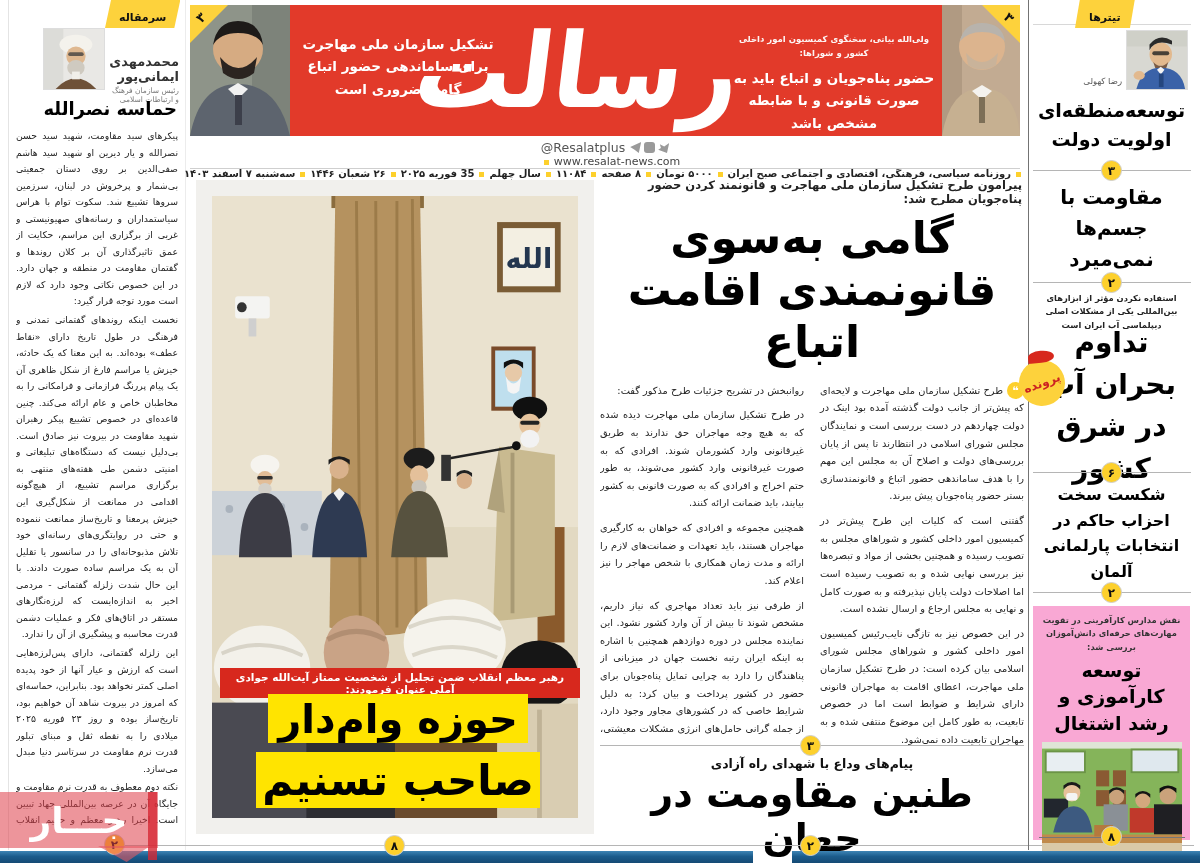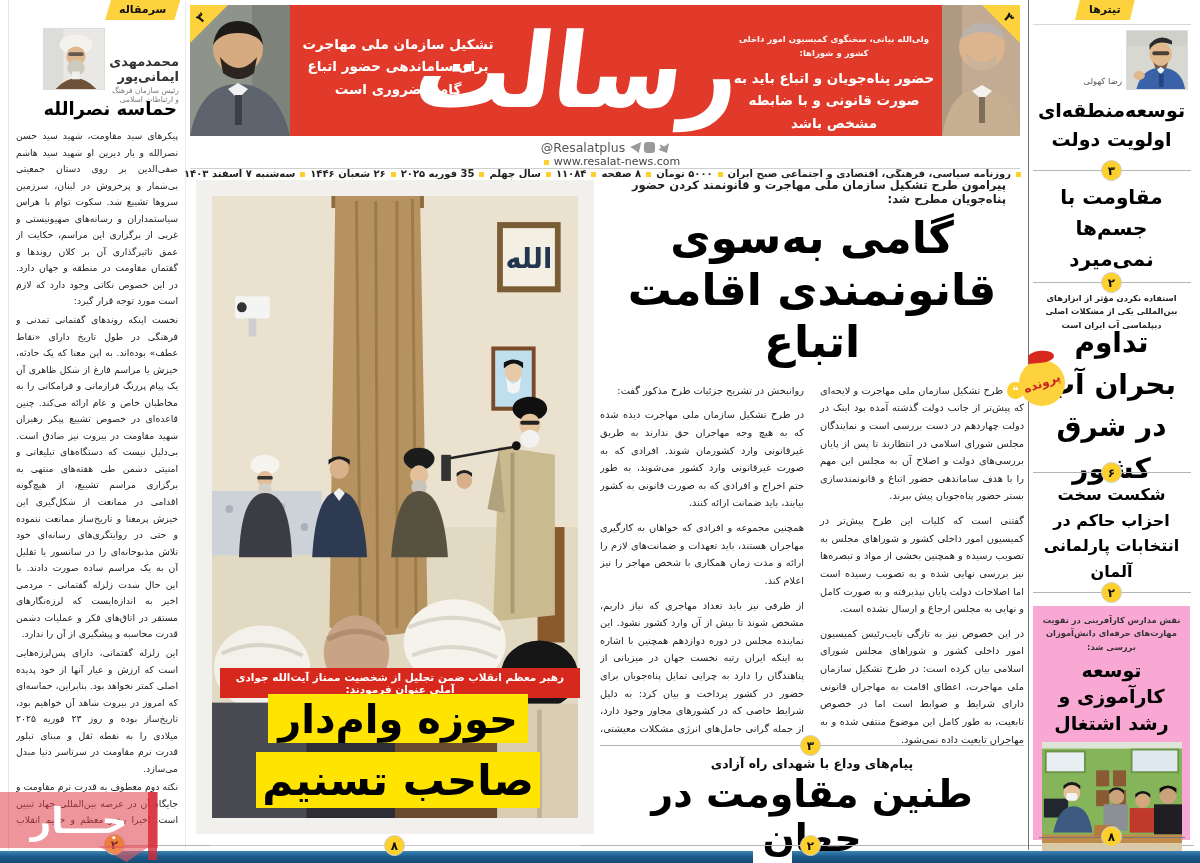--- a/index.html
+++ b/index.html
@@ -1,21 +1,21 @@
 <!DOCTYPE html>
 <html lang="fa"><head>
 <meta charset="utf-8">
 <style>
   html,body{margin:0;padding:0;background:#fff;}
   *{box-sizing:border-box;}
   .page{position:relative;width:1200px;height:863px;background:#fff;overflow:hidden;
         font-family:"DejaVu Sans","Liberation Sans",sans-serif;color:#1a1a1a;}
   
   .tab{position:absolute;background:#fdd23c;color:#111;font-weight:bold;font-size:11px;
-       padding:3px 14px 4px;clip-path:polygon(8% 0,100% 0,92% 100%,0 100%);}
+       padding:11px 14px 4px;clip-path:polygon(8% 0,100% 0,92% 100%,0 100%);}
   .badge{width:21px;height:21px;background:#fdd02c;border:1px solid #cfcfcf;border-radius:50%;
          font-weight:bold;font-size:12px;color:#111;display:flex;align-items:center;justify-content:center;
          position:absolute;z-index:3;}
   .rule{position:absolute;border-top:1px solid #b5b5b5;height:0;}
   
   .editorial{position:absolute;left:8px;top:0;width:178px;height:850px;border-left:1px solid #e4e4e4;
              border-right:1px solid #ececec;padding:0 6px;}
   .ed-tab{left:96px;top:0;}
   .author-row{position:absolute;top:28px;left:6px;right:6px;height:64px;}
   .author-photo{position:absolute;left:28px;top:0;width:62px;height:62px;border:1px solid #ddd;}
@@ -74,21 +74,21 @@
   .ph-kicker{position:absolute;left:24px;right:14px;top:488px;background:#d7281d;color:#fff;direction:rtl;
              text-align:center;font-size:10.5px;font-weight:bold;padding:3px 4px;z-index:2;}
   .ph-line{position:absolute;background:#ffe400;color:#000;font-weight:900;direction:rtl;z-index:2;
            display:flex;align-items:center;justify-content:center;}
   .ph-line1{left:72px;right:66px;top:514px;height:49px;font-size:40px;}
   .ph-line2{left:60px;right:54px;top:572px;height:56px;font-size:42px;}
   .ph-rule{left:210px;width:370px;top:845px;border-top-color:#c9c9c9;}
   .ph-badge{left:384px;top:835px;}
   
   .article{position:absolute;left:600px;top:178px;width:424px;}
-  .art-kicker{direction:rtl;text-align:right;font-size:11.5px;font-weight:bold;color:#222;margin:0 18px 6px 0;}
+  .art-kicker{direction:rtl;text-align:right;font-size:11.5px;font-weight:bold;color:#222;margin:0 2px 6px 0;}
   .art-h1{direction:rtl;text-align:center;color:#000;font-weight:900;margin:2px 0 0;line-height:1.18;}
   .art-h1 .l1{font-size:44px;display:block;}
   .art-h1 .l2{font-size:44px;display:block;}
   .art-body{direction:rtl;margin-top:14px;height:372px;overflow:hidden;columns:2;column-gap:16px;
             text-align:justify;font-size:9.8px;line-height:1.8;color:#222;}
   .art-body p{margin:0 0 7px;}
   .qicon{float:right;width:17px;height:17px;border-radius:50%;background:#fdd02c;color:#fff;font-size:11px;
          font-weight:bold;text-align:center;line-height:17px;margin-left:4px;}
   .art-rule1{left:600px;width:424px;top:745px;}
   .art-badge1{left:800px;top:735px;}

